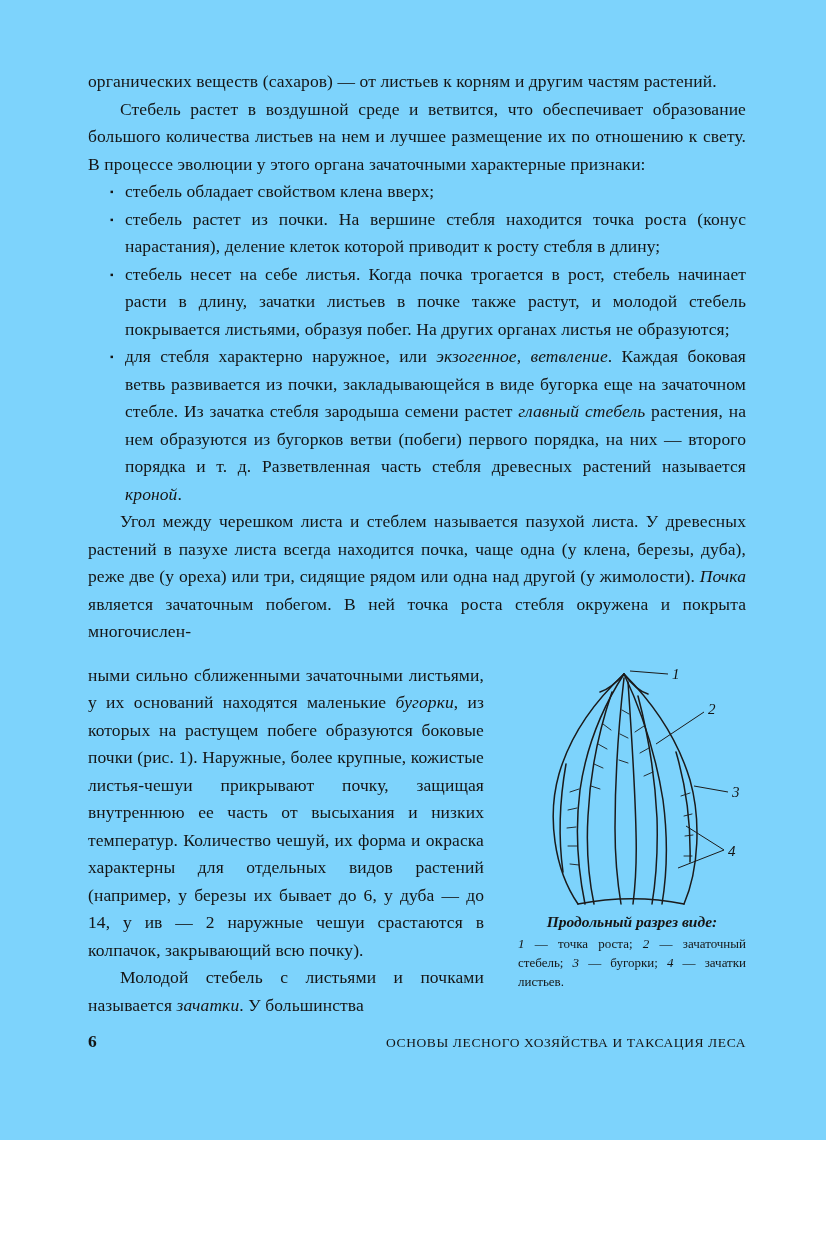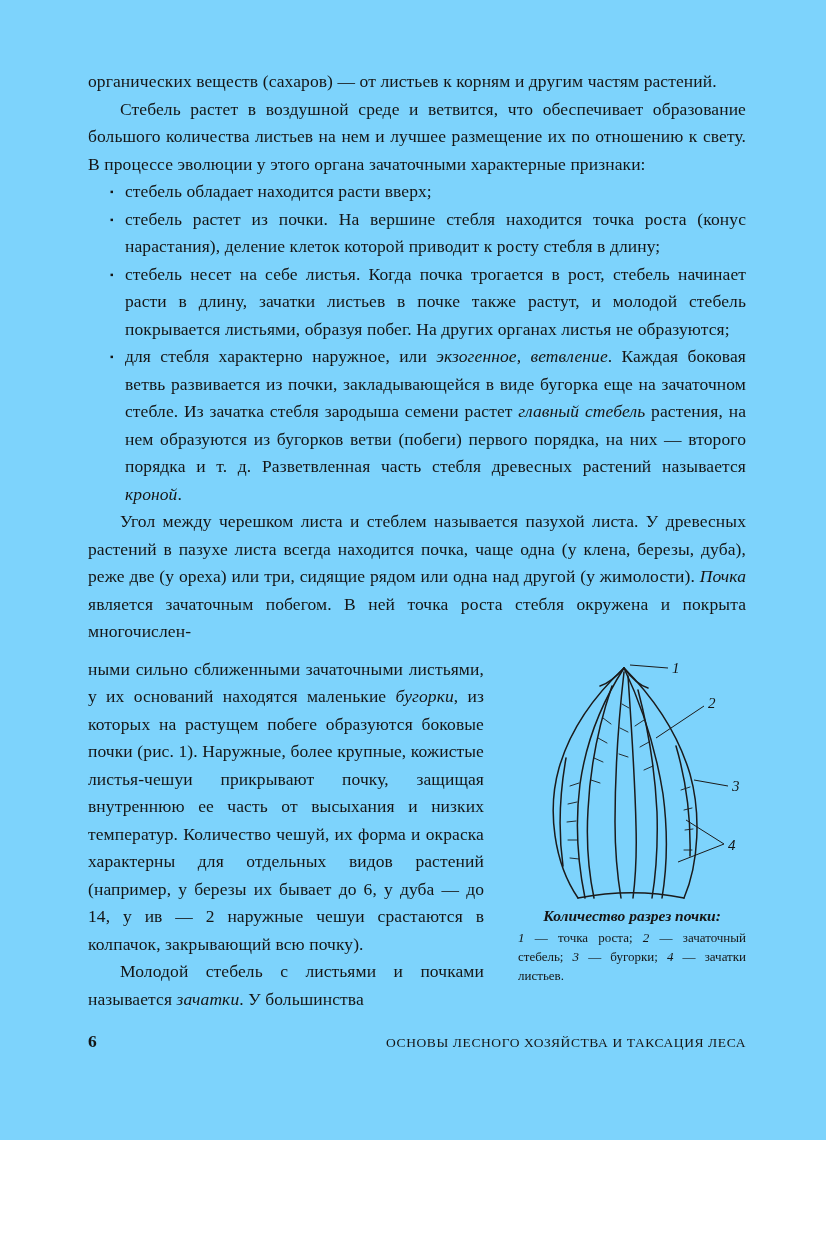--- a/index.html
+++ b/index.html
@@ -26,21 +26,21 @@
   .bullet { display: flex; font-size: 17.5px; line-height: 27.5px; }
   .bullet .marker {
     flex: 0 0 15px;
     margin-left: 22px;
     font-size: 10px;
     line-height: 27.5px;
     color: #151515;
   }
   .bullet .btext { flex: 1; text-align: justify; letter-spacing: 0.1px; }
   .it { font-style: italic; }
-  .two-col { display: flex; gap: 34px; margin-top: 10px; }
+  .two-col { display: flex; gap: 34px; margin-top: 16px; }
   .col-text { flex: 1; min-width: 0; }
   .col-fig { flex: 0 0 228px; padding-top: 2px; }
   .fig-drawing { display: block; margin: 0 auto; }
   .fig-label { text-align: center; font-weight: 700; font-size: 16px; margin-top: 6px; }
   .fig-title { text-align: center; font-weight: 700; font-style: italic; font-size: 15.5px; margin-top: 1px; }
   .fig-caption { font-size: 13px; line-height: 19px; text-align: justify; margin-top: 3px; }
   .footer {
     position: absolute;
     left: 88px;
     right: 80px;
@@ -59,21 +59,21 @@
 <div class="page">
   <div class="content">
 
     <p class="para">органических веществ (сахаров) — от листьев к корням и другим частям растений.</p>
 
     <p class="para indent">Стебель растет в воздушной среде и ветвится, что обеспечивает образование большого количества листьев на нем и лучшее размещение их по отношению к свету. В процессе эволюции у этого органа зачаточными характерные признаки:</p>
 
     <div class="bullets">
       <div class="bullet">
         <span class="marker">▪</span>
-        <div class="btext"><span>стебель обладает находится расти вверх;</span></div>
+        <div class="btext"><span>стебель обладает свойством клена вверх;</span></div>
       </div>
       <div class="bullet">
         <span class="marker">▪</span>
         <div class="btext"><span>стебель растет из почки. На вершине стебля находится точка роста (конус нарастания), деление клеток которой приводит к росту стебля в длину;</span></div>
       </div>
       <div class="bullet">
         <span class="marker">▪</span>
         <div class="btext"><span>стебель несет на себе листья. Когда почка трогается в рост, стебель начинает расти в длину, зачатки листьев в почке также растут, и молодой стебель покрывается листьями, образуя побег. На других органах листья не образуются;</span></div>
       </div>
       <div class="bullet">
@@ -133,21 +133,21 @@
             <line x1="186" y1="48" x2="138" y2="80"></line>
             <line x1="210" y1="128" x2="176" y2="122"></line>
             <line x1="206" y1="186" x2="168" y2="162"></line>
             <line x1="206" y1="186" x2="160" y2="204"></line>
           </g>
           <text class="callout" x="154" y="15">1</text>
           <text class="callout" x="190" y="50">2</text>
           <text class="callout" x="214" y="133">3</text>
           <text class="callout" x="210" y="192">4</text>
         </svg>
-        <div class="fig-title">Количество разрез почки:</div>
+        <div class="fig-title">Продольный разрез виде:</div>
         <div class="fig-caption"><span class="it">1</span><span> — точка роста; </span><span class="it">2</span><span> — зачаточный стебель; </span><span class="it">3</span><span> — бугорки; </span><span class="it">4</span><span> — зачатки листьев.</span></div>
       </figure>
     </div>
 
   </div>
 
   <div class="footer">
     <span class="page-num">6</span>
     <span class="running">ОСНОВЫ ЛЕСНОГО ХОЗЯЙСТВА И ТАКСАЦИЯ ЛЕСА</span>
   </div>

